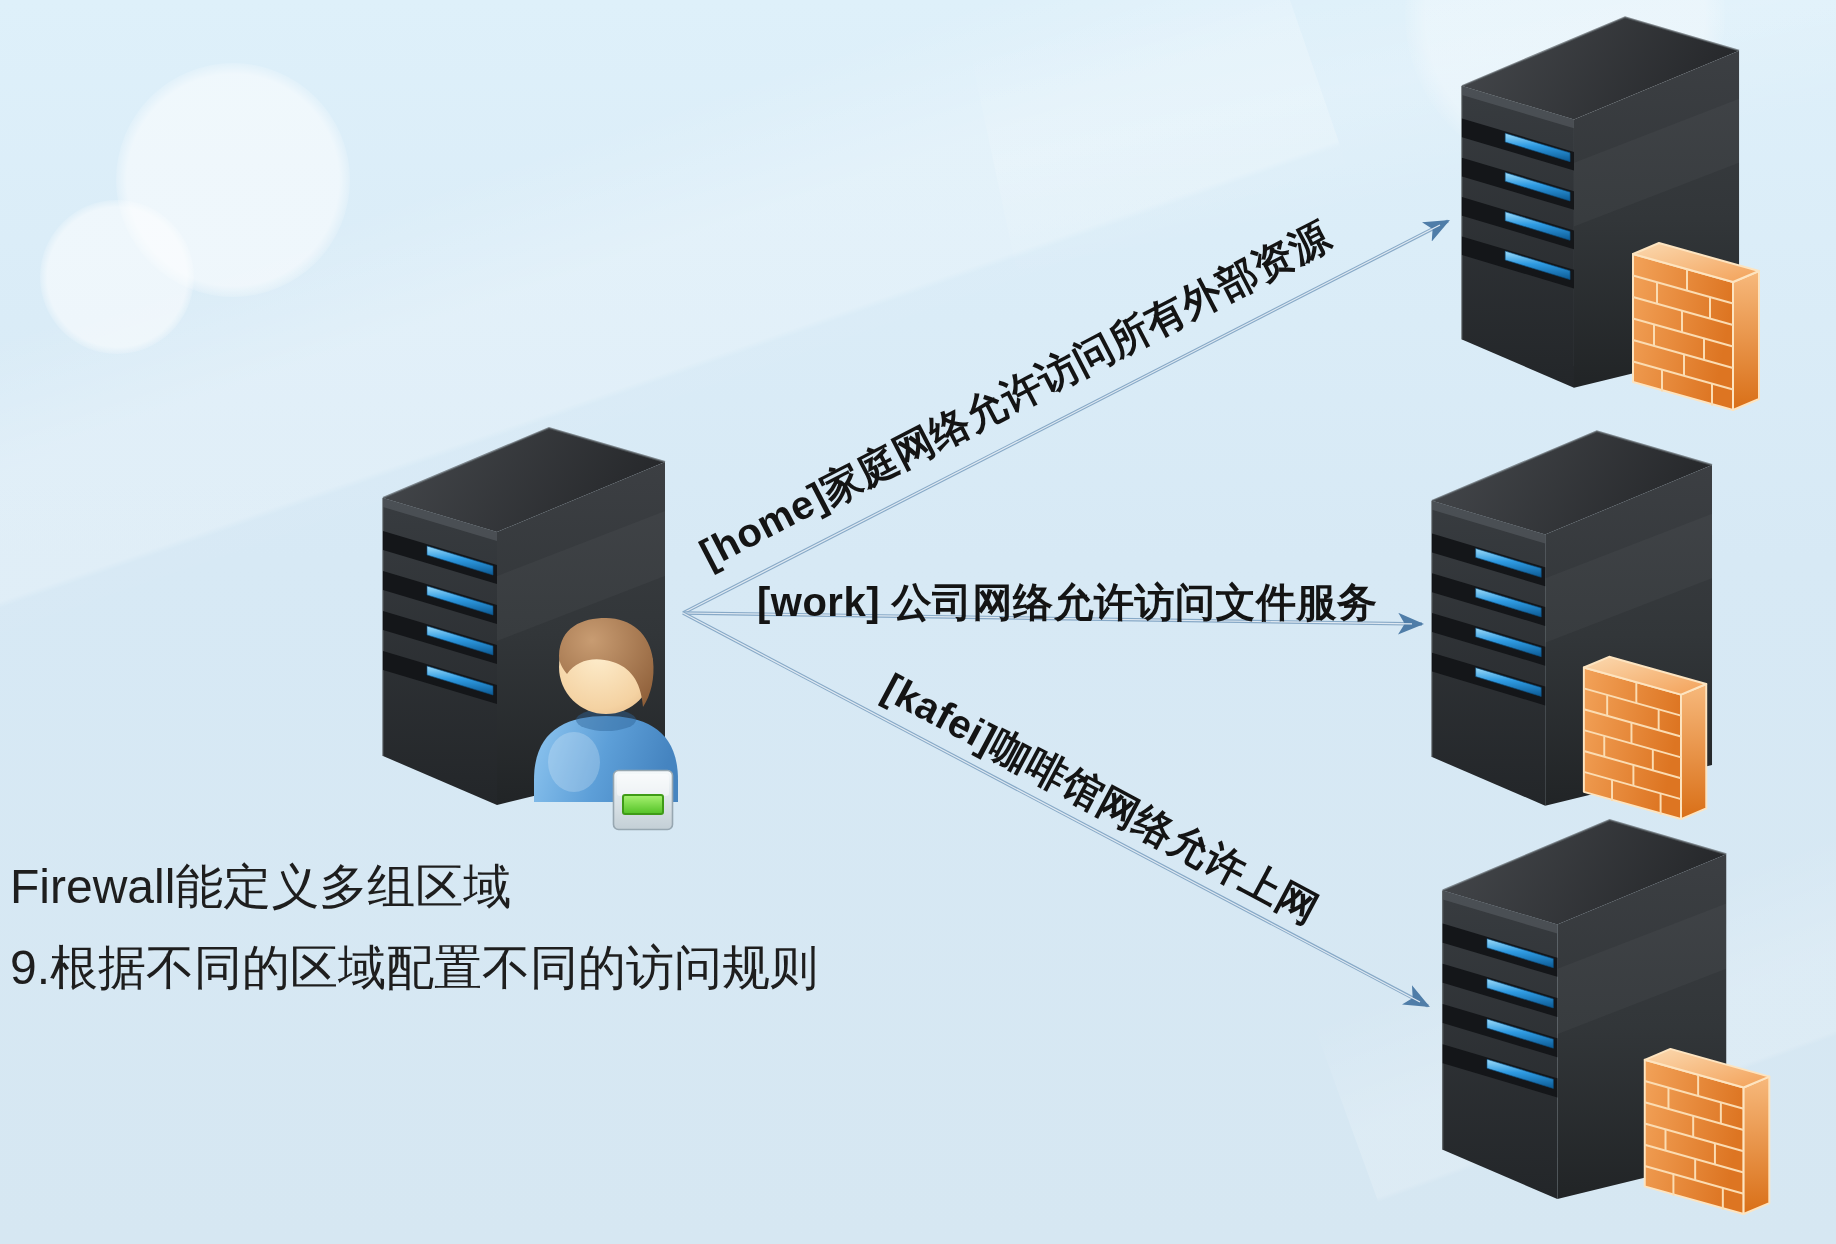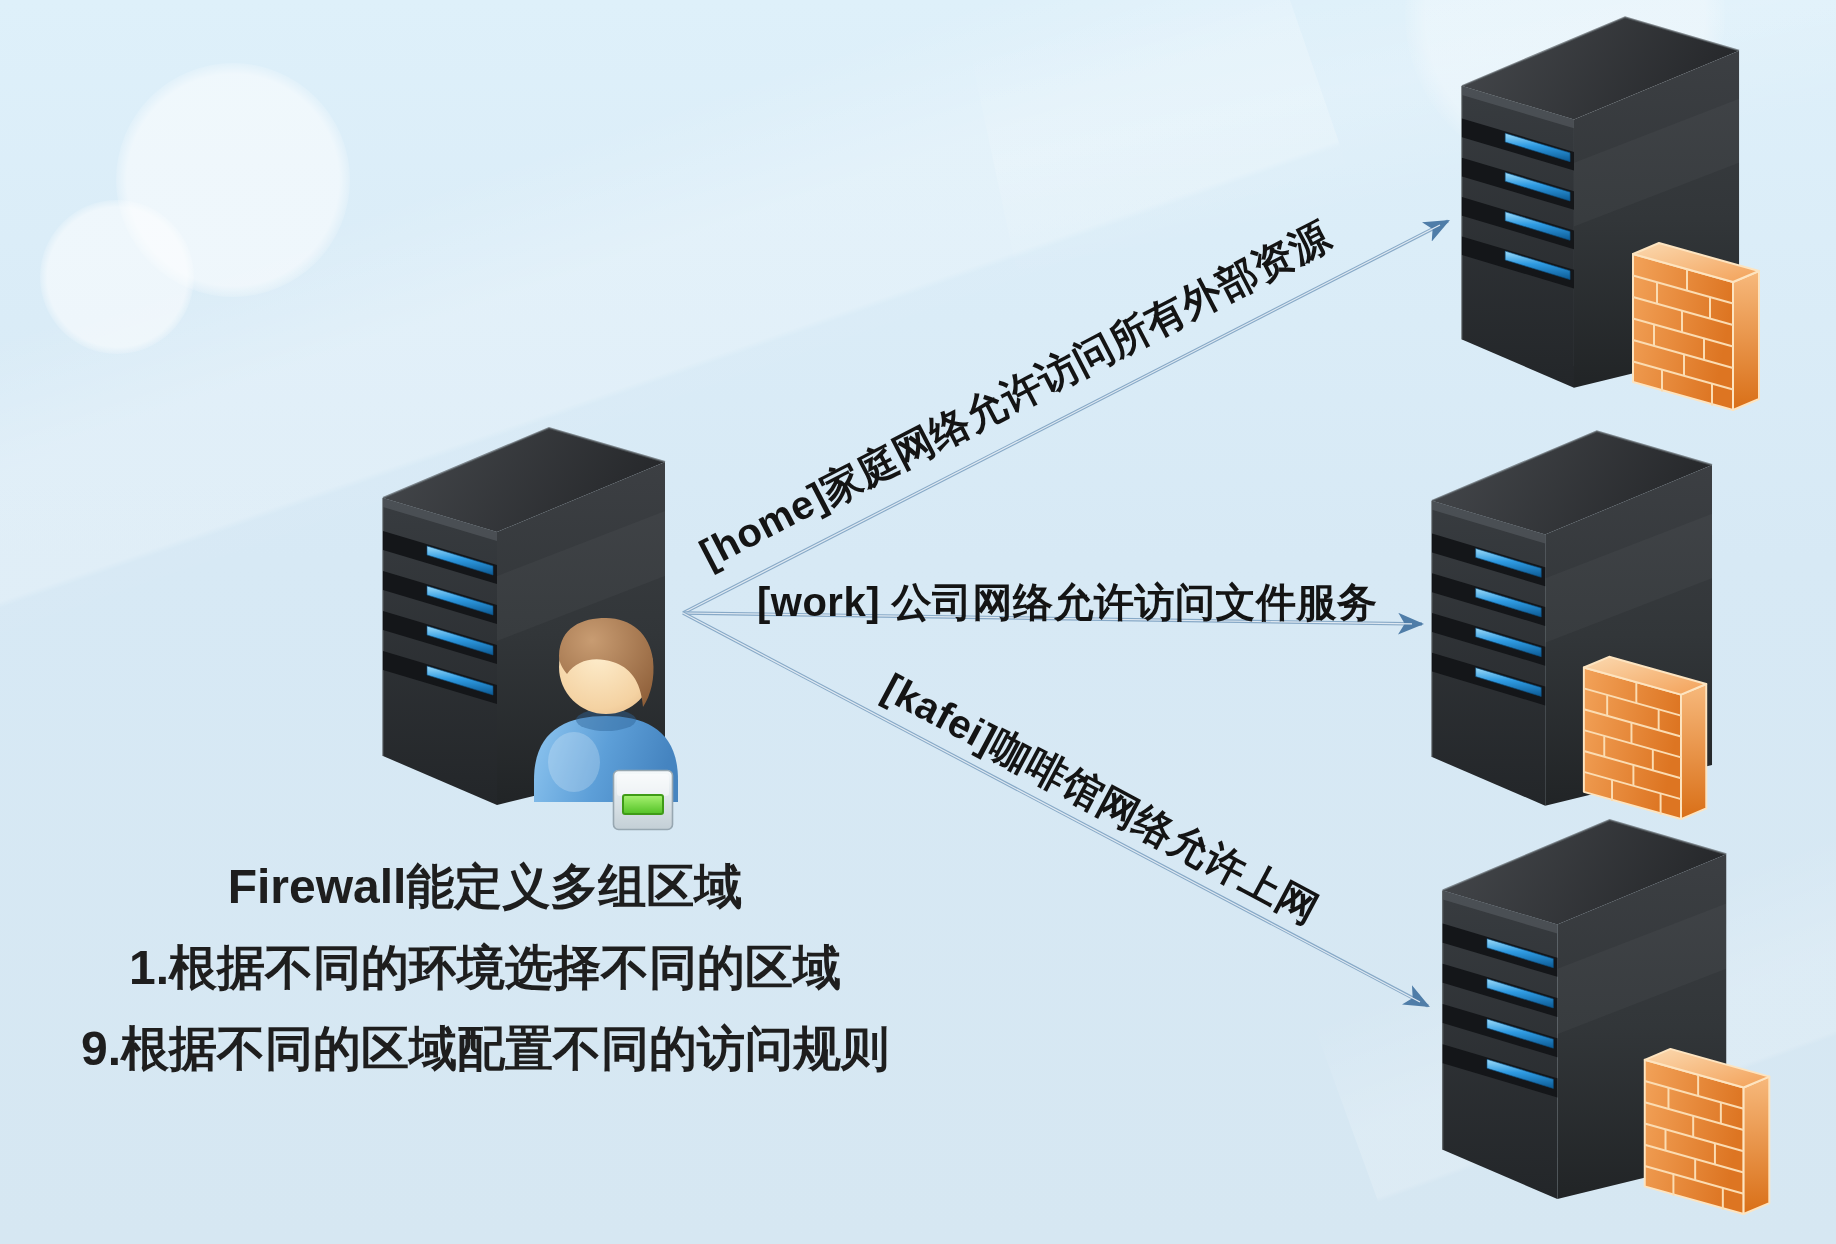--- a/index.html
+++ b/index.html
@@ -30,22 +30,22 @@
   .icon{position:absolute;}
   svg.arrows{position:absolute;left:0;top:0;}
   .label{
     position:absolute;white-space:nowrap;font-weight:700;font-size:40px;color:#141414;
     letter-spacing:.5px;transform-origin:left bottom;line-height:1;
   }
   .label.home{left:712px;bottom:670px;transform:rotate(-27.4deg);}
   .label.work{left:757px;bottom:622px;}
   .label.kafei{left:877px;bottom:542px;transform:rotate(28deg);}
   .caption{
-    position:absolute;left:10px;top:846px;width:950px;text-align:center;
-    font-size:48px;font-weight:700;color:#1e1e1e;line-height:81px;
+    position:absolute;left:10px;top:846px;width:950px;
+    font-size:48px;font-weight:400;color:#1e1e1e;line-height:81px;
   }
 </style>
 </head>
 <body>
 
 <svg width="0" height="0" style="position:absolute" aria-hidden="true">
   <defs>
     <linearGradient id="gTop" x1="0" y1="0" x2="1" y2="0.25">
       <stop offset="0" stop-color="#46494d"></stop>
         <stop offset="1" stop-color="#27292c"></stop>
@@ -200,17 +200,16 @@
   <svg class="icon" style="left:1643px;top:1042px" width="132" height="173">
       <use href="#sym-brick"></use>
     </svg>
 
   <div class="label home">[home]家庭网络允许访问所有外部资源</div>
   <div class="label work">[work] 公司网络允许访问文件服务</div>
   <div class="label kafei">[kafei]咖啡馆网络允许上网</div>
 
   <div class="caption">
     <div>Firewall能定义多组区域</div>
-    <div>1.根据不同的环境选择不同的区域</div>
     <div>9.根据不同的区域配置不同的访问规则</div>
   </div>
 
 </div>
 
 </body></html>

